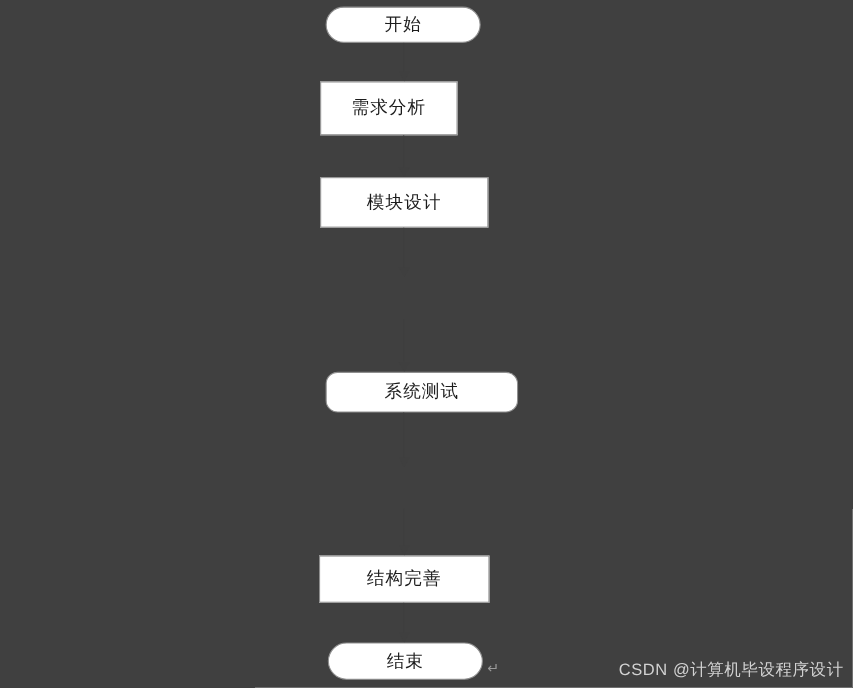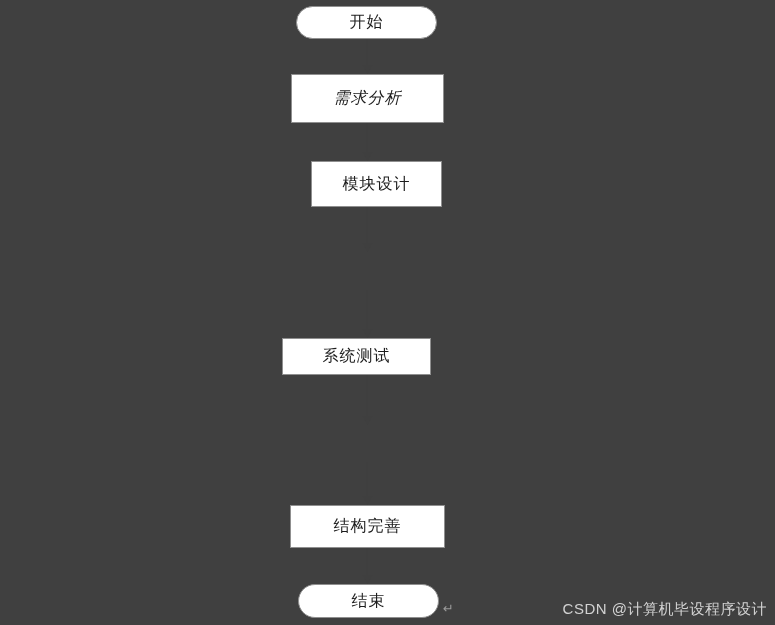--- a/index.html
+++ b/index.html
@@ -67,30 +67,30 @@
 </style>
 </head>
 <body>
 
 <div class="canvas">
 
   <div class="node stadium" style="left:296px; top:6px; width:141px; height:33px;">
     <span>开始</span>
   </div>
 
-  <div class="node" style="left:291px; top:74px; width:153px; height:49px;font-style:italic;">
+  <div class="node" style="left:291px; top:74px; width:125px; height:49px;">
     <span>需求分析</span>
   </div>
 
-  <div class="node" style="left:291px; top:161px; width:131px; height:46px;margin-left:20px;">
+  <div class="node" style="left:291px; top:161px; width:153px; height:46px;">
     <span>模块设计</span>
   </div>
 
 
-  <div class="node" style="left:282px; top:338px; width:149px; height:37px;">
+  <div class="node" style="left:296px; top:338px; width:175px; height:37px;border-radius:11px;">
     <span>系统测试</span>
   </div>
 
 
   <div class="node" style="left:290px; top:505px; width:155px; height:43px;">
     <span>结构完善</span>
   </div>
 
   <div class="node stadium" style="left:298px; top:584px; width:141px; height:34px;">
     <span>结束</span>

